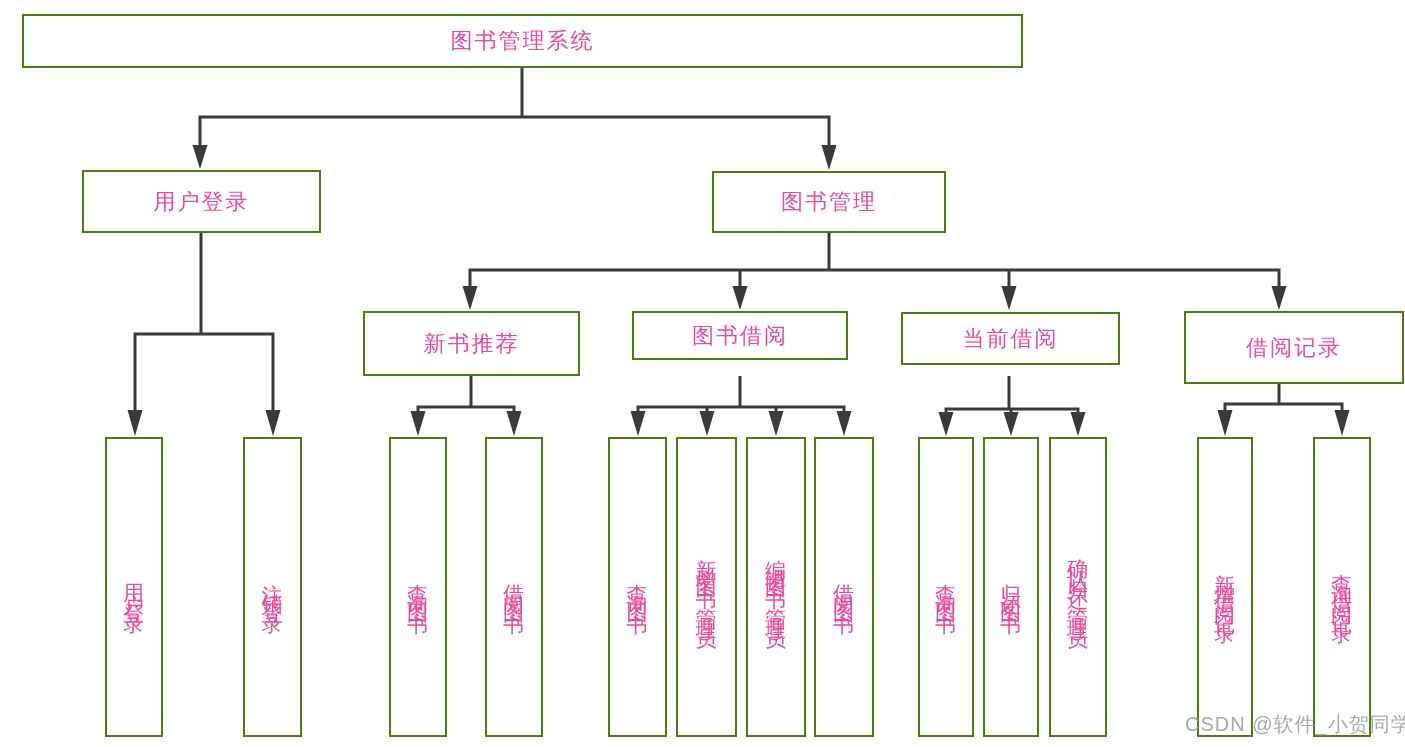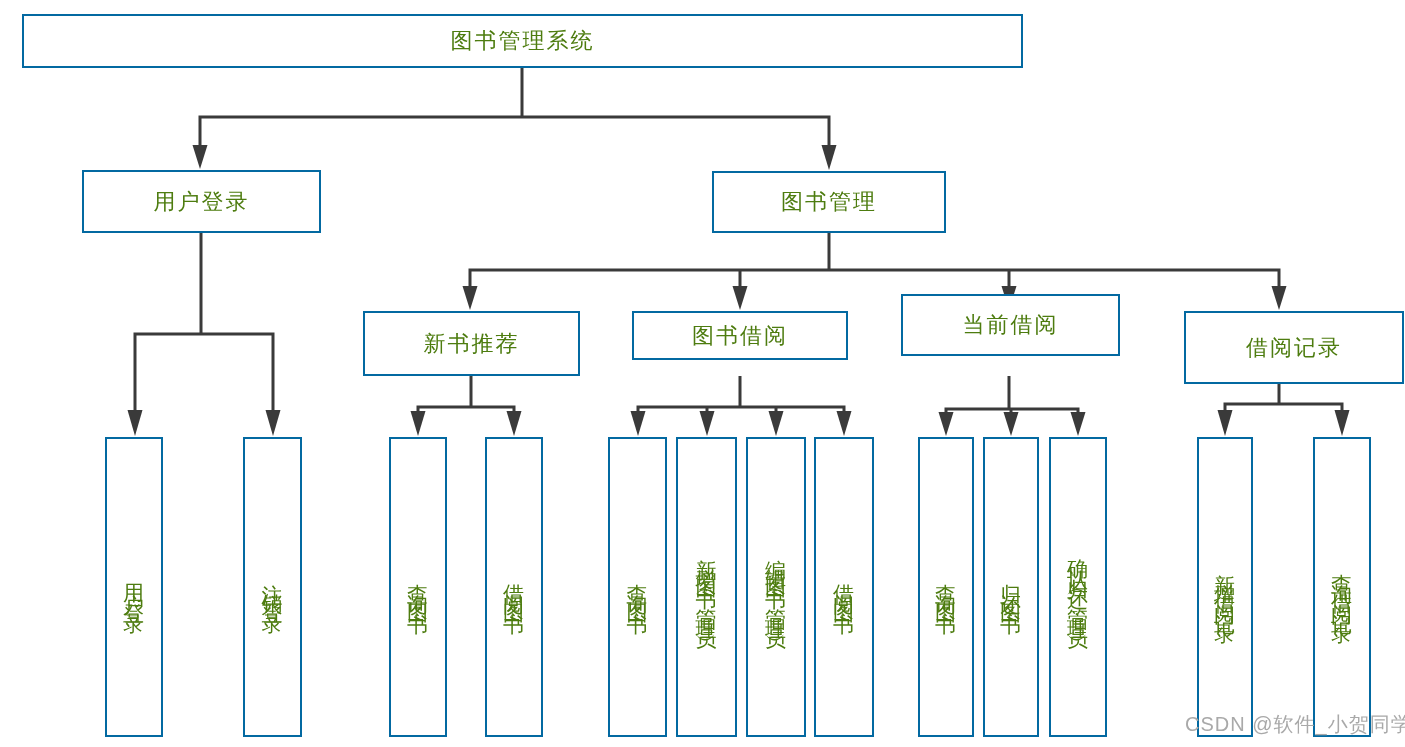--- a/index.html
+++ b/index.html
@@ -8,25 +8,25 @@
     width:1405px;height:747px;
     background:#ffffff;
     font-family:"Liberation Sans", sans-serif;
     overflow:hidden;
   }
   .wires{position:absolute;left:0;top:0;z-index:1;}
   .node{
     position:absolute;
     box-sizing:border-box;
     background:#ffffff;
-    border:2px solid #0369a1;
+    border:2px solid #4d7c0f;
     display:flex;
     align-items:center;
     justify-content:center;
-    color:#4d7c0f;
+    color:#ec4899;
     z-index:2;
   }
   .node.h span{
     font-size:22px;
     letter-spacing:2px;
     white-space:nowrap;
   }
   .node.v span{
     writing-mode:vertical-lr;
     font-size:21px;
@@ -101,21 +101,21 @@
   <div class="node h" style="left:363px;top:311px;width:217px;height:65px">
     <span>新书推荐</span>
   </div>
 
   <div class="node h" style="left:712px;top:171px;width:234px;height:62px">
     <span>图书管理</span>
   </div>
   <div class="node h" style="left:632px;top:311px;width:216px;height:49px">
     <span>图书借阅</span>
   </div>
-  <div class="node h" style="left:901px;top:294px;width:219px;height:62px">
+  <div class="node h" style="left:901px;top:312px;width:219px;height:53px">
     <span>当前借阅</span>
   </div>
   <div class="node h" style="left:1184px;top:311px;width:220px;height:73px">
     <span>借阅记录</span>
   </div>
 
   <div class="node v" style="left:105px;top:437px;width:58px;height:300px">
     <span>用户登录</span>
   </div>
   <div class="node v" style="left:243px;top:437px;width:59px;height:300px">

